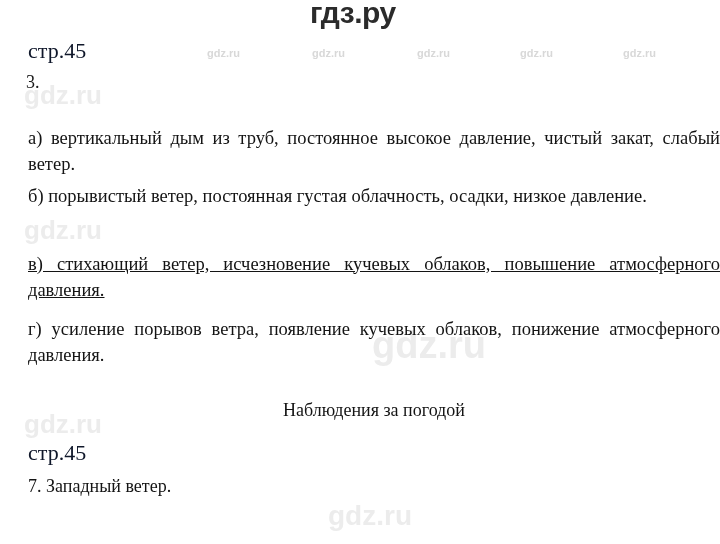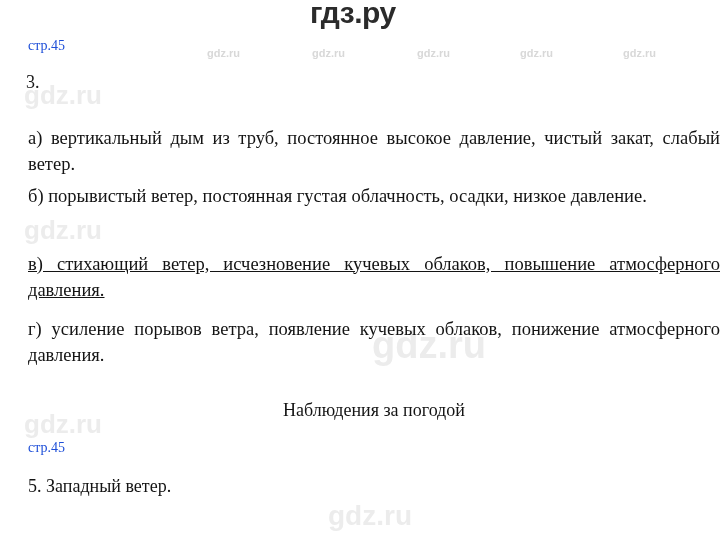--- a/index.html
+++ b/index.html
@@ -71,22 +71,22 @@
   
   .content {
     position: absolute;
     left: 14px;
     top: 0;
     width: 692px;
   }
 
   .page-ref {
     position: absolute;
-    font-size: 14px;
-    color: #1d4ed8;
+    font-size: 22px;
+    color: #0f172a;
   }
   .page-ref.top { left: 14px; top: 38px; }
 
   .item-number {
     position: absolute;
     left: 12px;
     top: 72px;
     font-size: 18px;
   }
 
@@ -148,16 +148,16 @@
     <div class="page-ref top">стр.45</div>
     <div class="item-number">3.</div>
 
     <p class="para p-a">а) вертикальный дым из труб, постоянное высокое давление, чистый закат, слабый ветер.</p>
     <p class="para p-b">б) порывистый ветер, постоянная густая облачность, осадки, низкое давление.</p>
     <p class="para p-v">в) стихающий ветер, исчезновение кучевых облаков, повышение атмосферного давления.</p>
     <p class="para p-g">г) усиление порывов ветра, появление кучевых облаков, понижение атмосферного давления.</p>
 
     <div class="section-title">Наблюдения за погодой</div>
     <div class="page-ref bottom">стр.45</div>
-    <div class="answer-line">5. Западный ветер.</div>
+    <div class="answer-line">7. Западный ветер.</div>
   </div>
 
 </div>
 
 </body></html>

